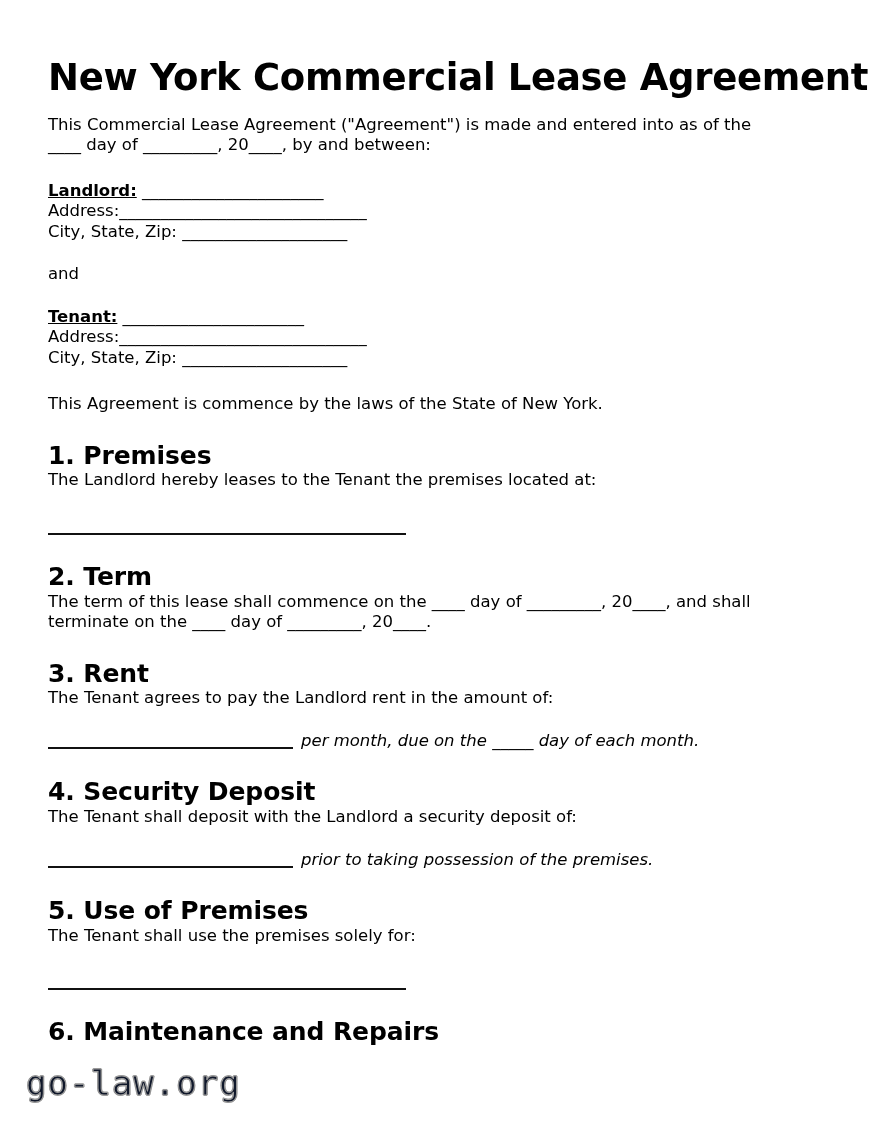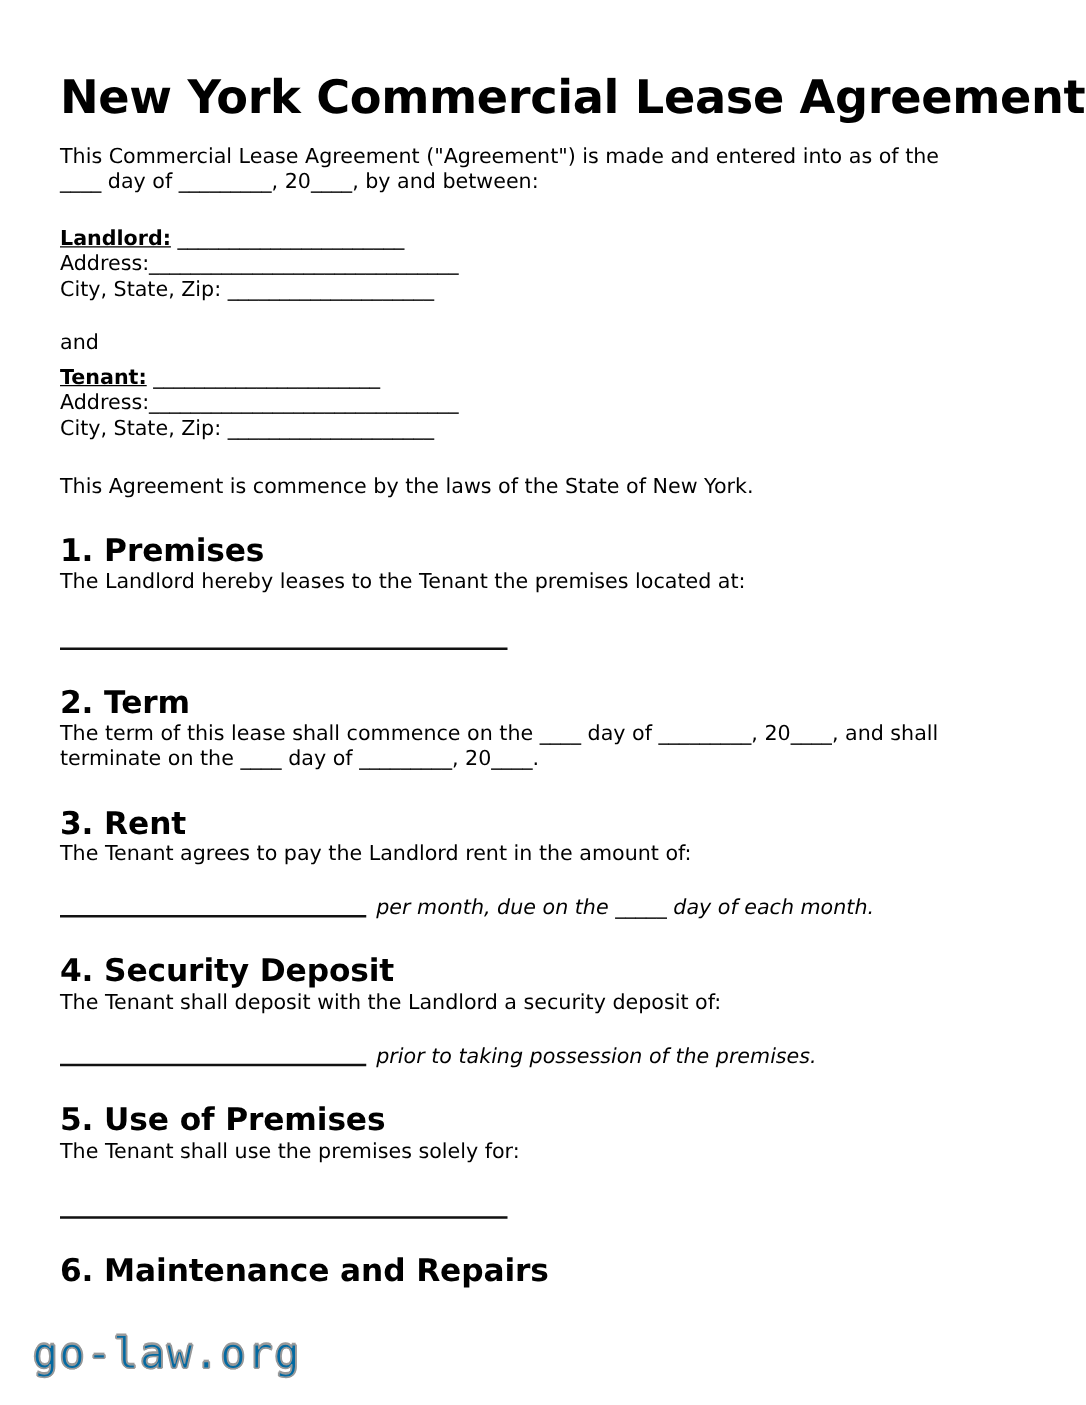--- a/index.html
+++ b/index.html
@@ -55,21 +55,21 @@
   .party-label {
     font-weight: bold;
     text-decoration: underline;
   }
   .and-line {
     margin-top: 22px;
     font-size: 16.5px;
     line-height: 20.5px;
   }
   .tenant-block {
-    margin-top: 7px;
+    margin-top: 22px;
   }
   .gov-law {
     margin-top: 26px;
   }
   h2.section-heading {
     font-size: 25px;
     font-weight: bold;
     line-height: 1.15;
     margin: 0;
     padding-top: 27px;
@@ -98,21 +98,21 @@
   .standalone-rule {
     margin-top: 26px;
   }
   .watermark {
     position: absolute;
     left: 26px;
     top: 1063px;
     font-family: "DejaVu Sans Mono", monospace;
     font-size: 34px;
     letter-spacing: 1px;
-    color: #0369a1;
+    color: #0f172a;
     -webkit-text-stroke: 1px #9a9a9a;
     text-shadow:
       -1px 0 #9a9a9a, 1px 0 #9a9a9a,
       0 -1px #9a9a9a, 0 1px #9a9a9a;
     white-space: nowrap;
     pointer-events: none;
   }
 </style>
 </head>
 <body>

